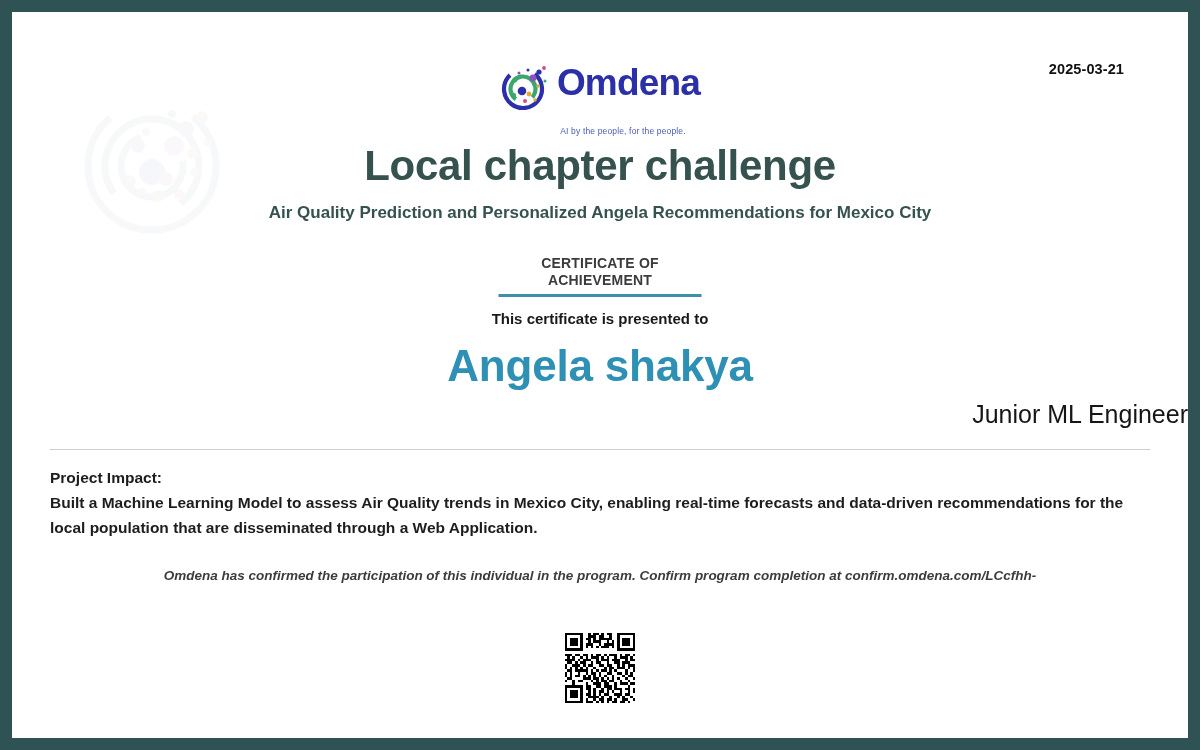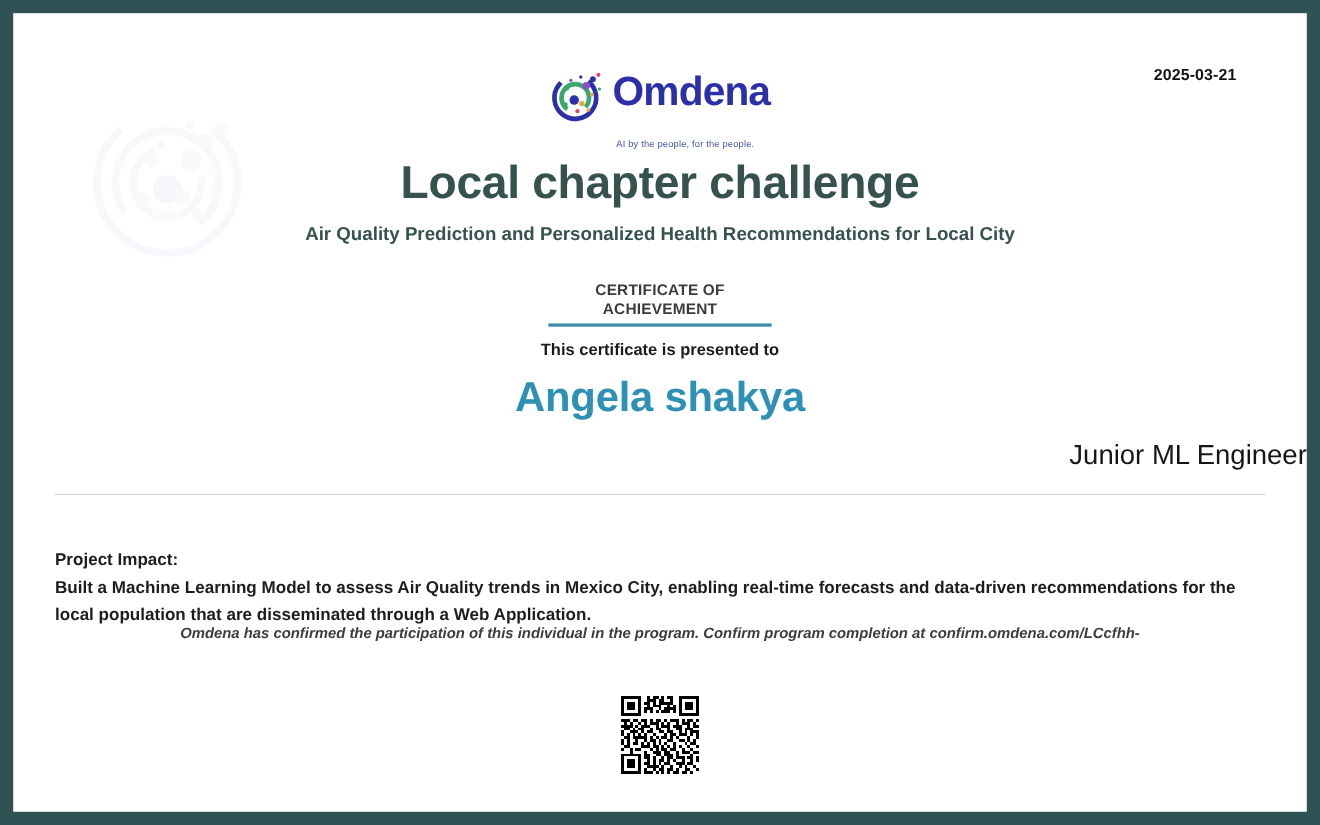--- a/index.html
+++ b/index.html
@@ -140,21 +140,21 @@
     font-size: 15px;
     font-weight: bold;
     color: #1a1a1a;
   }
   .recipient-name {
     position: absolute;
     left: 0;
     right: 0;
     top: 329px;
     text-align: center;
-    font-size: 38px;
+    font-size: 44px;
     font-weight: bold;
     color: #2e90b4;
     letter-spacing: -0.2px;
   }
   .recipient-role {
     position: absolute;
     left: 0;
     right: 0;
     top: 388px;
     text-align: right;
@@ -176,21 +176,21 @@
   .impact {
     position: absolute;
     left: 38px;
     top: 453px;
     width: 1090px;
     font-size: 15.5px;
     font-weight: bold;
     color: #1d1d1d;
     line-height: 25px;
   }
-  .impact-label { display: block; margin-top: 32px; }
+  .impact-label { display: block; }
   .impact-body  { display: block; }
 
   
   .confirm-line {
     position: absolute;
     left: 0;
     right: 0;
     top: 556px;
     text-align: center;
     font-size: 13.5px;
@@ -271,21 +271,21 @@
             </g>
           </svg>
         </span>
         <span class="logo-word">Omdena</span>
       </div>
       <div class="logo-tagline">AI by the people, for the people.</div>
     </div>
   </div>
 
   <div class="title-main">Local chapter challenge</div>
-  <div class="title-sub">Air Quality Prediction and Personalized Health Recommendations for Local City</div>
+  <div class="title-sub">Air Quality Prediction and Personalized Angela Recommendations for Mexico City</div>
 
   <div class="cert-of">
     <span>CERTIFICATE OF</span><br>
     <span>ACHIEVEMENT</span>
   </div>
   <div class="cert-divider"></div>
 
   <div class="presented-to">This certificate is presented to</div>
   <div class="recipient-name">Angela shakya</div>
   <div class="recipient-role">Junior ML Engineer</div>

